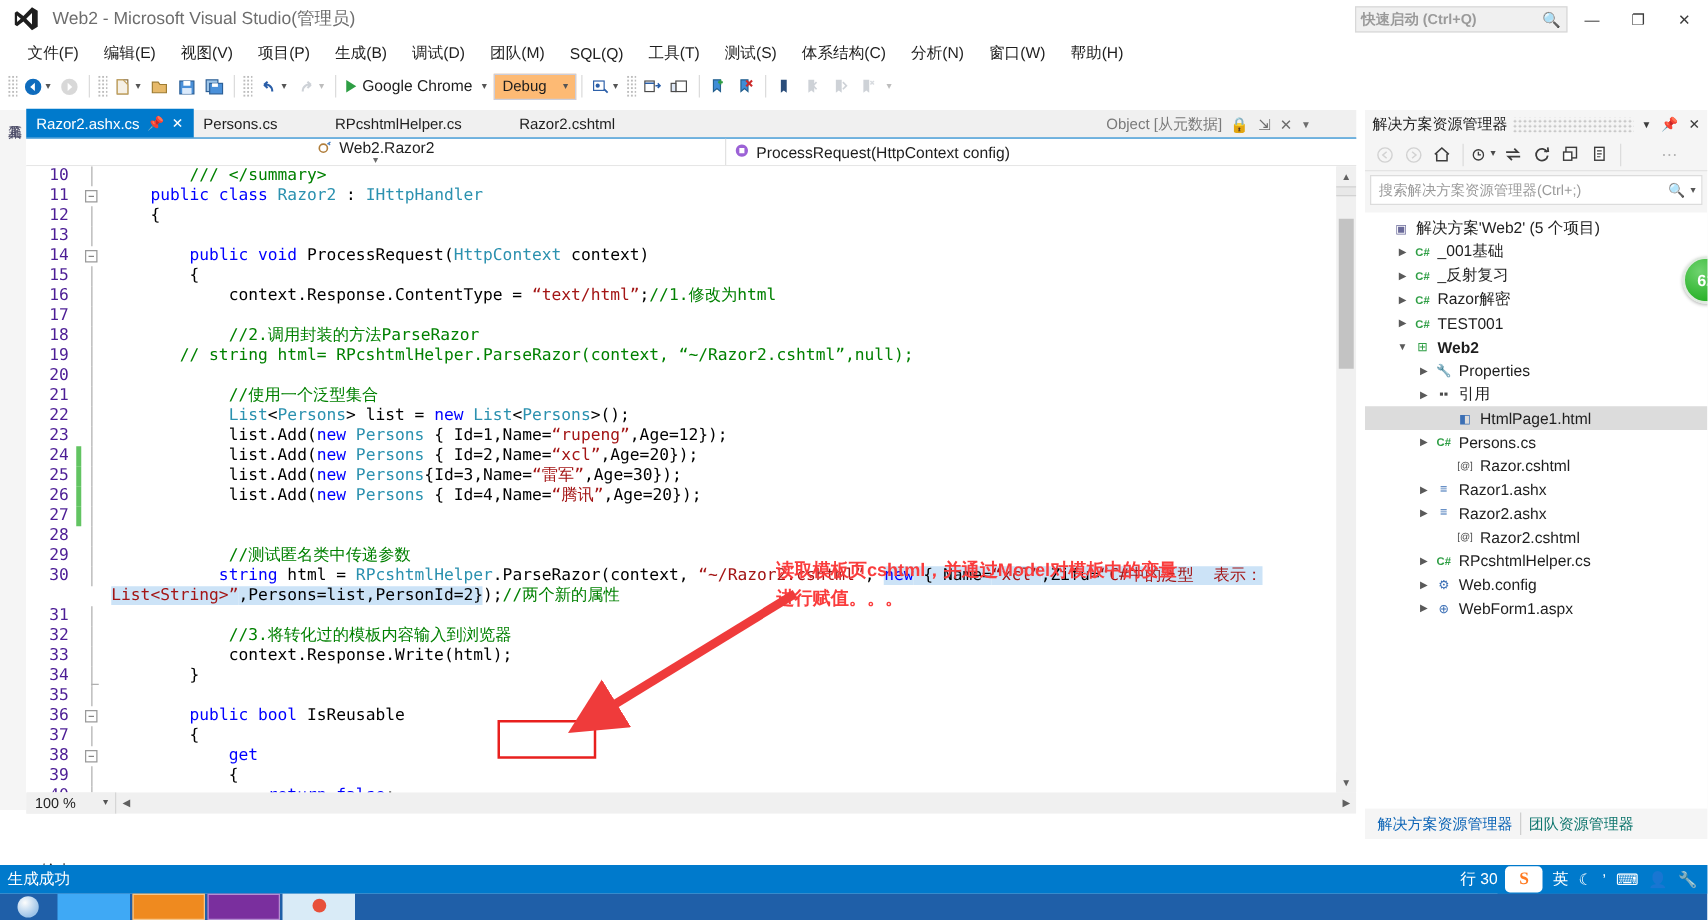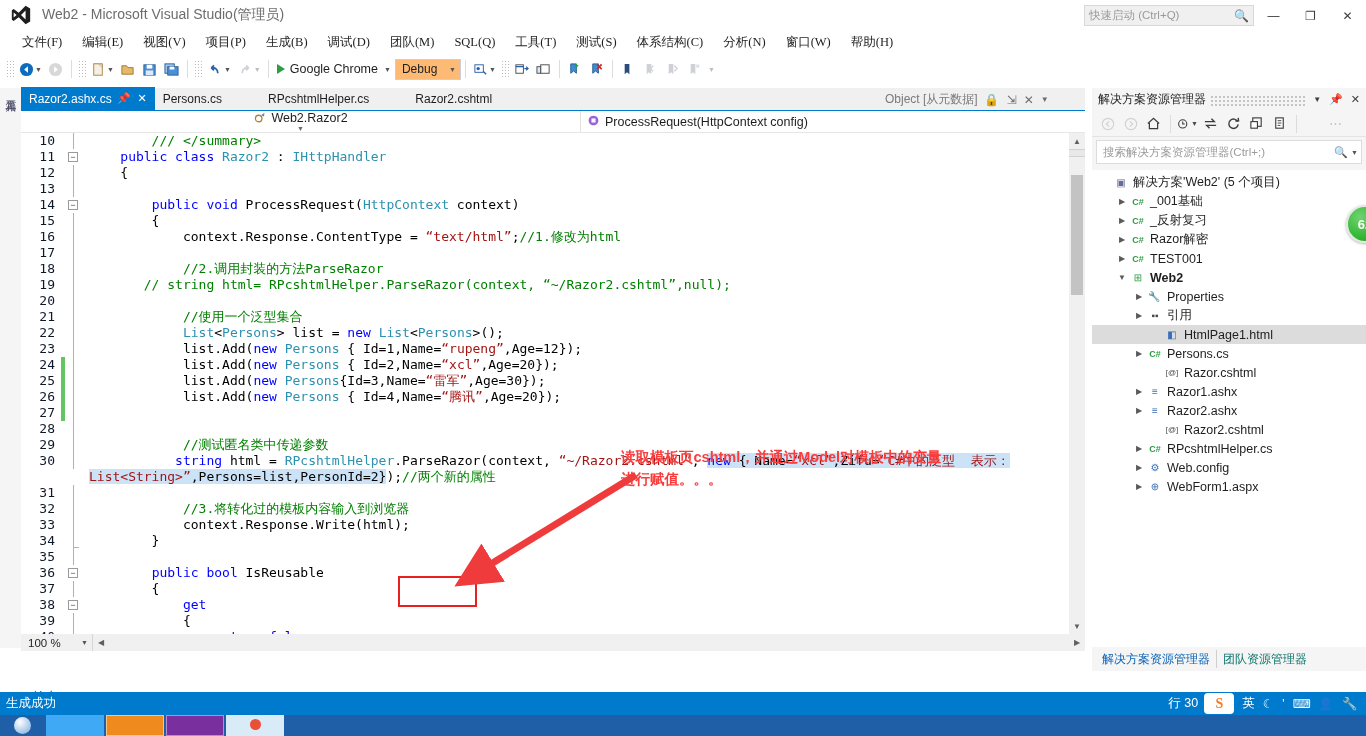--- a/index.html
+++ b/index.html
@@ -32,20 +32,21 @@
   .title-text {
     font-size: 14px; color: #6d6d6d; margin-left: 6px;
     white-space: nowrap;
   }
   .quicklaunch {
     position: absolute; right: 112px; top: 5px;
     width: 170px; height: 21px;
     background: #f0f0f0; border: 1px solid #d8d8d8;
     display: flex; align-items: center;
     padding: 0 4px;
+    font-weight: bold;
   }
   .quicklaunch .ql-text { font-size: 11.5px; color: #9a9a9a; flex: 1; }
   .quicklaunch .ql-icon { color: #555; font-size: 12px; }
   .wincontrols {
     position: absolute; right: 0; top: 0; height: 31px;
     display: flex; align-items: center;
   }
   .wincontrol {
     width: 37px; height: 31px; display: flex;
     align-items: center; justify-content: center;
@@ -54,21 +55,20 @@
 
   
   .menubar {
     position: absolute; top: 31px; left: 0; width: 1366px; height: 23px;
     background: #ffffff; display: flex; align-items: center;
     padding-left: 12px;
   }
   .menuitem {
     font-size: 12.5px; color: #1e1e1e; padding: 2px 10px;
     white-space: nowrap;
-    font-family: Liberation Serif, serif;
   }
 
   
   .toolbar {
     position: absolute; top: 54px; left: 0; width: 1366px; height: 30px;
     background: #ffffff; display: flex; align-items: center;
     padding-left: 4px;
   }
   .tb-grip {
     width: 8px; height: 18px; margin: 0 2px;
@@ -163,21 +163,21 @@
   }
   .code {
     font-family: "DejaVu Sans Mono", "Liberation Mono", monospace;
     font-size: 13px; line-height: 16px;
     white-space: pre;
     position: relative;
   }
   .cline { height: 16px; position: relative; display: flex; }
   .gutter-num {
     width: 40px; text-align: right; padding-right: 6px;
-    color: #0f172a; font-size: 13px; flex: 0 0 40px;
+    color: #4c1d95; font-size: 13px; flex: 0 0 40px;
   }
   .gutter-change { width: 4px; flex: 0 0 4px; }
   .gutter-change.saved { background: #62c462; }
   .gutter-outline {
     width: 18px; flex: 0 0 18px; position: relative;
   }
   .gutter-outline .vline {
     position: absolute; left: 8px; top: 0; bottom: 0;
     width: 1px; background: #b0b0b0;
   }

